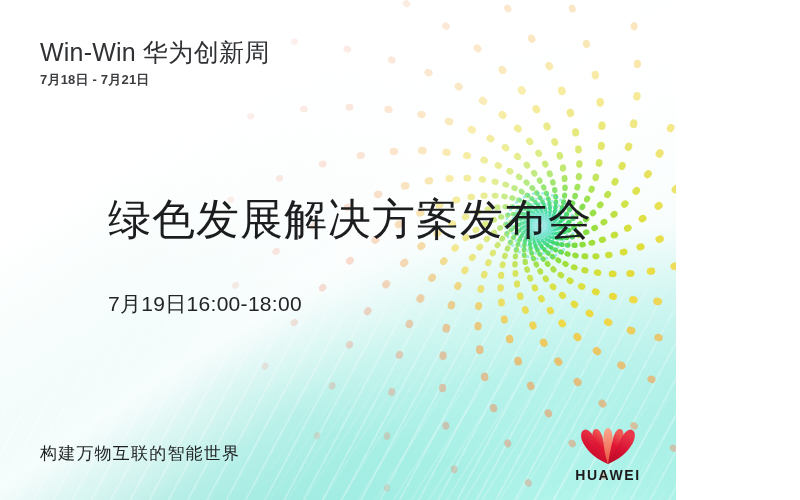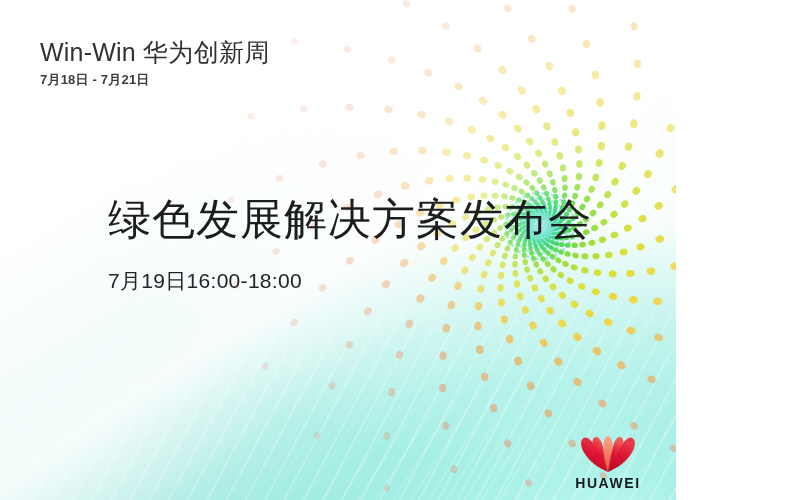--- a/index.html
+++ b/index.html
@@ -144,21 +144,21 @@
   }
   .main-title {
     font-size: 43px;
     font-weight: 400;
     color: #1c1d1f;
     letter-spacing: 1px;
     line-height: 1.1;
     white-space: nowrap;
   }
   .main-time {
-    margin-top: 24px;
+    margin-top: 47px;
     font-size: 21px;
     font-weight: 400;
     color: #232427;
     letter-spacing: .3px;
     white-space: nowrap;
   }
 
   
   .slogan {
     position: absolute;
@@ -168,21 +168,21 @@
     font-weight: 400;
     color: #1f2123;
     letter-spacing: 1.2px;
     z-index: 5;
     white-space: nowrap;
   }
 
   .hw-logo {
     position: absolute;
     right: 22px;
-    bottom: 10px;
+    bottom: 18px;
     width: 92px;
     height: 68px;
     z-index: 6;
     display: flex;
     flex-direction: column;
     align-items: center;
     justify-content: flex-end;
   }
   .hw-logo svg { display: block; }
   .hw-wordmark {
@@ -1483,20 +1483,21 @@
       <span class="hw-en">Win-Win</span><span class="hw-cn">华为创新周</span>
     </div>
     <div class="header-dates">7月18日 - 7月21日</div>
   </div>
 
   <div class="main-copy">
     <div class="main-title">绿色发展解决方案发布会</div>
     <div class="main-time">7月19日16:00-18:00</div>
   </div>
 
+  <div class="slogan">构建万物互联的智能世界</div>
 
   <div class="hw-logo">
     <svg width="62" height="42" viewBox="0 0 120 82">
       <defs>
         <linearGradient id="petalDark" x1="0" y1="1" x2="0.4" y2="0">
           <stop offset="0%" stop-color="#b50a24"></stop>
           <stop offset="55%" stop-color="#d81232"></stop>
           <stop offset="100%" stop-color="#e8384a"></stop>
         </linearGradient>
         <linearGradient id="petalMid" x1="0" y1="1" x2="0.3" y2="0">

